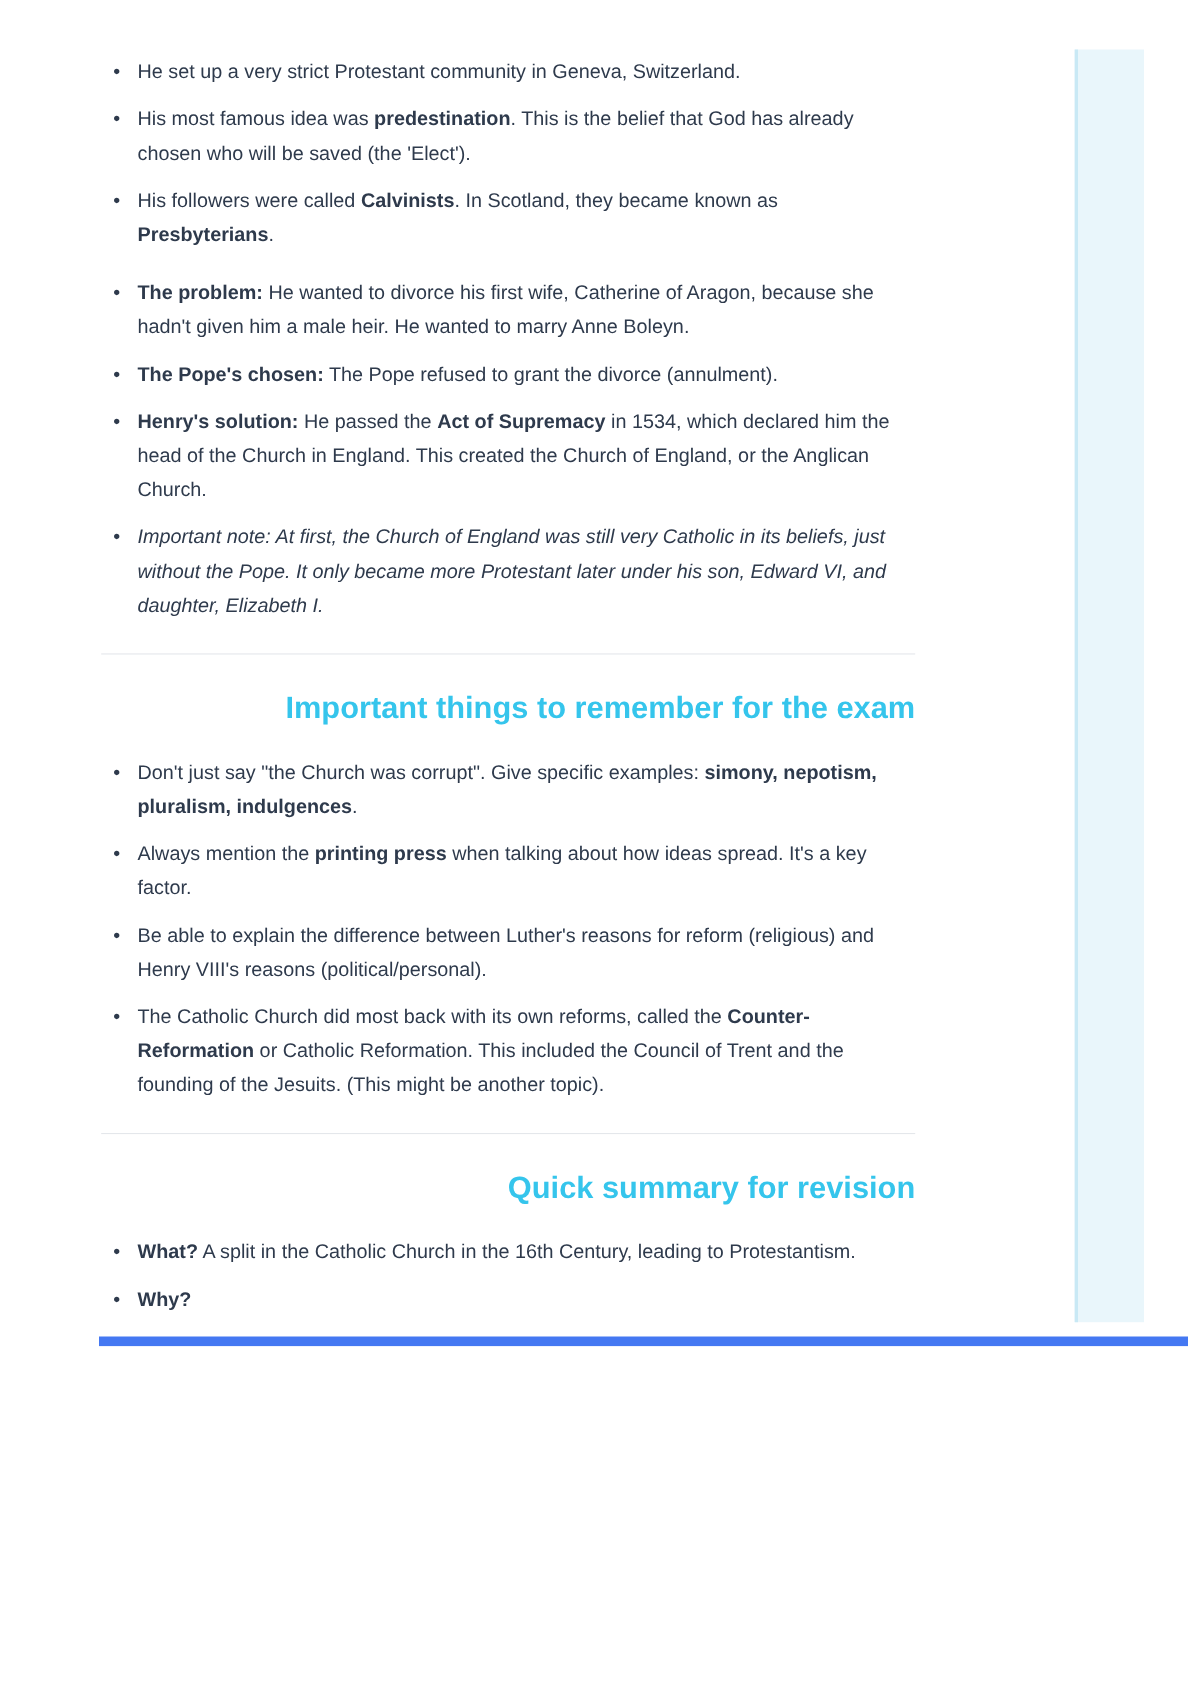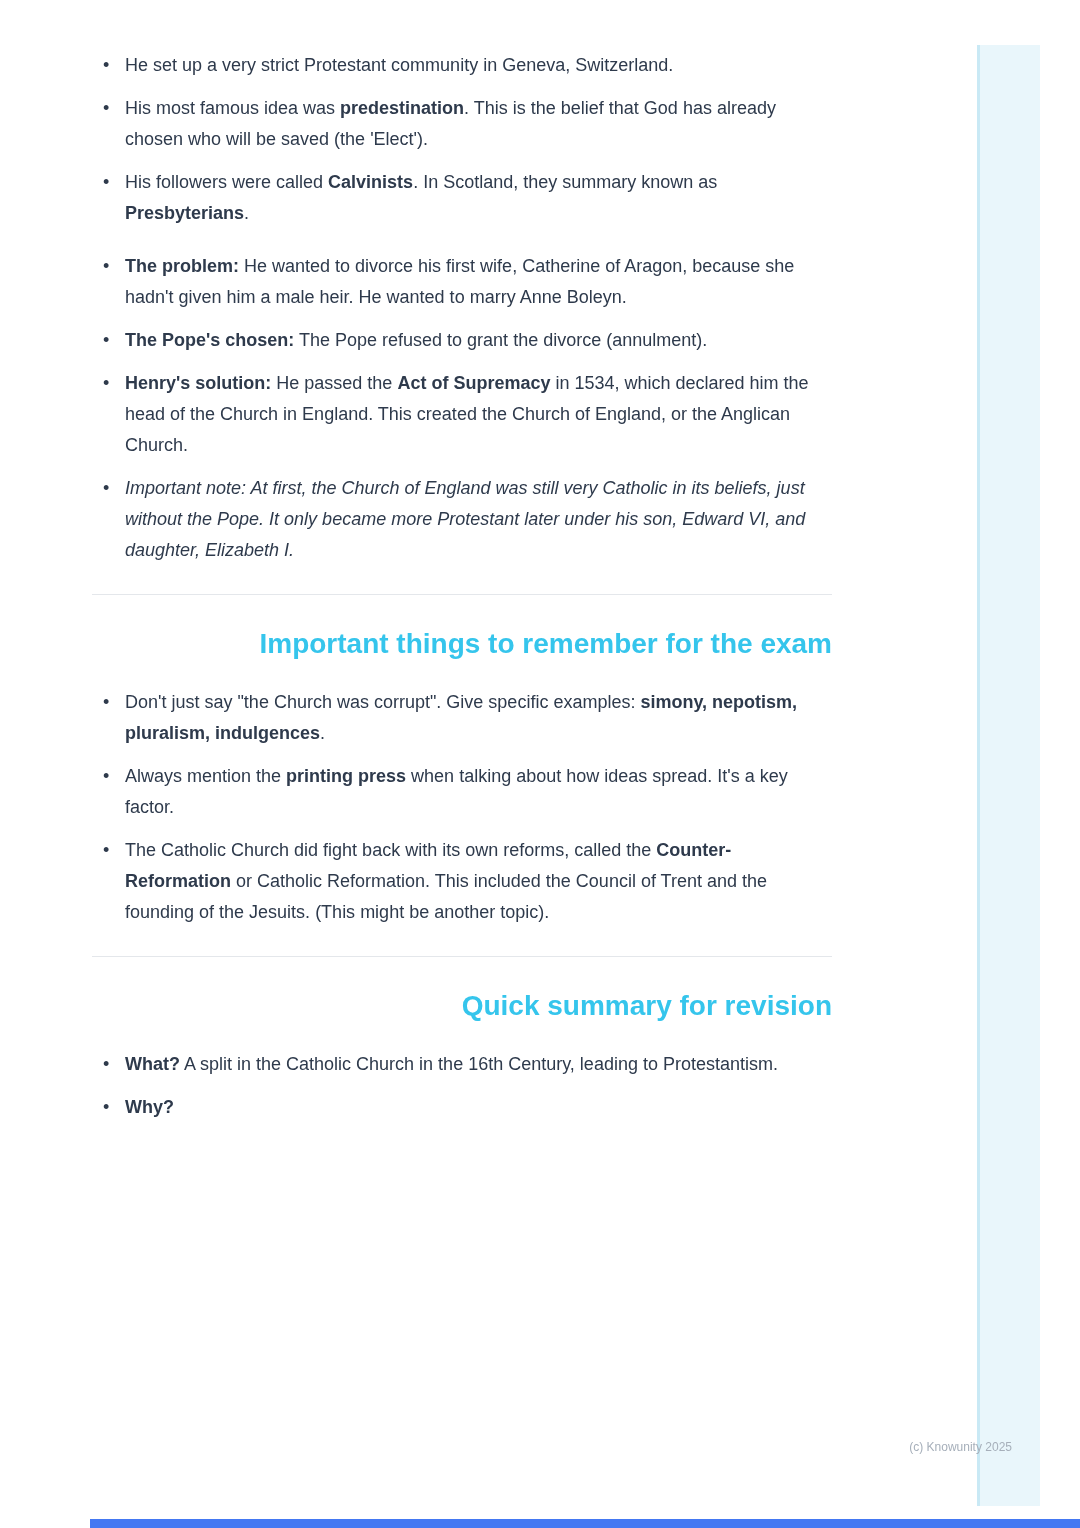--- a/index.html
+++ b/index.html
@@ -1,17 +1,17 @@
 <!DOCTYPE html>
 <html style="--accent: #35c5ec; --bar: #4478f2; --strip: #e9f6fb;"><head>
 <meta charset="utf-8">
 <style>
   html,body { margin:0; padding:0; background:#ffffff; }
   .page {
-    position:relative; width:1080px; height:1528px; background:#ffffff;
+    position:relative; width:1080px; height:1224px; background:#ffffff;
     overflow:hidden; font-family:"Liberation Sans", sans-serif;
   }
   .content {
     position:absolute; left:92px; top:50px; width:740px;
     color:#2e3a4c; font-size:18px; line-height:31px;
   }
   ul.bullets { list-style:none; margin:0 0 22px 0; padding:0; }
   ul.bullets li { position:relative; padding-left:33px; margin-bottom:12px; }
   ul.bullets li::before { content:"\2022"; position:absolute; left:11px; top:0; color:#2e3a4c; }
   .b { font-weight:bold;text-align:center; }
@@ -38,39 +38,40 @@
 </head>
 <body>
 
 <div class="page">
 
   <div class="content">
 
     <ul class="bullets">
         <li><span>He set up a very strict Protestant community in Geneva, Switzerland.</span></li>
         <li><span>His most famous idea was </span><span class="b">predestination</span><span>. This is the belief that God has already chosen who will be saved (the 'Elect').</span></li>
-        <li><span>His followers were called </span><span class="b">Calvinists</span><span>. In Scotland, they summary known as </span><span class="b">Presbyterians</span><span>.</span></li>
+        <li><span>His followers were called </span><span class="b">Calvinists</span><span>. In Scotland, they became known as </span><span class="b">Presbyterians</span><span>.</span></li>
       </ul>
 
 
     <ul class="bullets">
         <li><span class="b">The problem:</span><span> He wanted to divorce his first wife, Catherine of Aragon, because she hadn't given him a male heir. He wanted to marry Anne Boleyn.</span></li>
         <li><span class="b">The Pope's chosen:</span><span> The Pope refused to grant the divorce (annulment).</span></li>
         <li><span class="b">Henry's solution:</span><span> He passed the </span><span class="b">Act of Supremacy</span><span> in 1534, which declared him the head of the Church in England. This created the Church of England, or the Anglican Church.</span></li>
         <li><span class="i">Important note: At first, the Church of England was still very Catholic in its beliefs, just without the Pope. It only became more Protestant later under his son, Edward VI, and daughter, Elizabeth I.</span></li>
       </ul>
 
     <hr class="divider">
 
     <h2 class="section-title">Important things to remember for the exam</h2>
 
     <ul class="bullets">
         <li><span>Don't just say "the Church was corrupt". Give specific examples: </span><span class="b">simony, nepotism, pluralism, indulgences</span><span>.</span></li>
         <li><span>Always mention the </span><span class="b">printing press</span><span> when talking about how ideas spread. It's a key factor.</span></li>
-        <li><span>The Catholic Church did fight back with its own reforms, called the </span><span class="b">Counter-Reformation</span><span> or Catholic Reformation. This included the Council of Trent and the founding of the Jesuits. (This might be another topic).</span></li>
+        <li><span>Be able to explain the difference between Luther's reasons for reform (religious) and Henry VIII's reasons (political/personal).</span></li>
+        <li><span>The Catholic Church did most back with its own reforms, called the </span><span class="b">Counter-Reformation</span><span> or Catholic Reformation. This included the Council of Trent and the founding of the Jesuits. (This might be another topic).</span></li>
       </ul>
 
     <hr class="divider">
 
     <h2 class="section-title">Quick summary for revision</h2>
 
     <ul class="bullets">
         <li><span class="b">What?</span><span> A split in the Catholic Church in the 16th Century, leading to Protestantism.</span></li>
         <li><span class="b">Why?</span></li>
       </ul>

